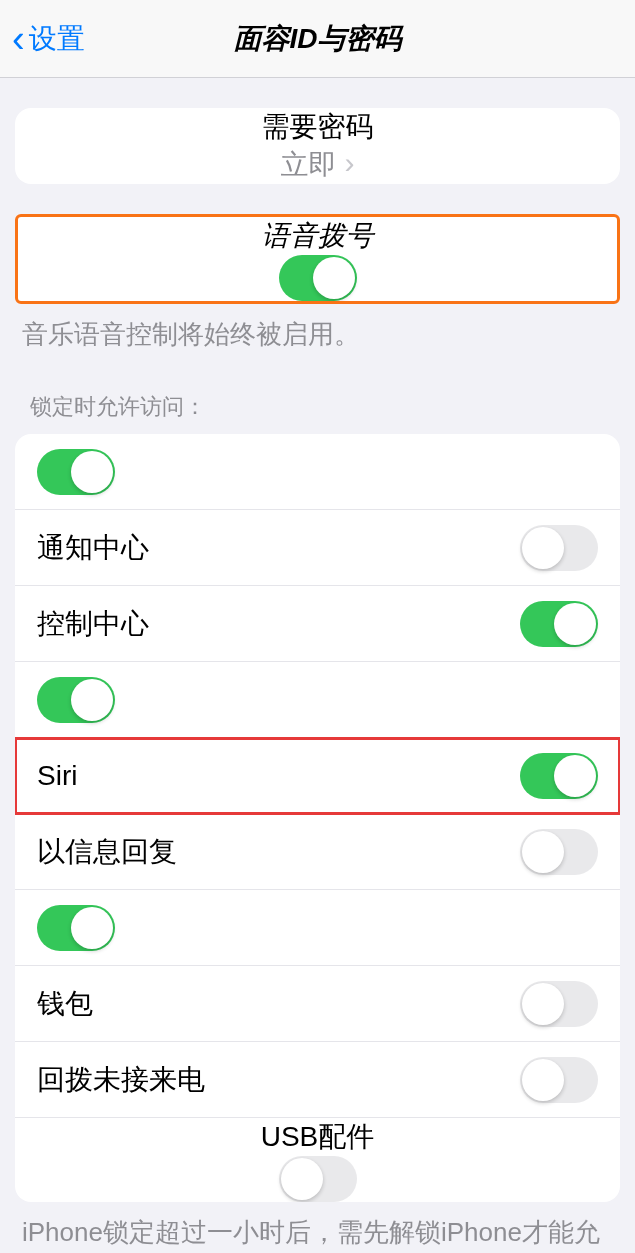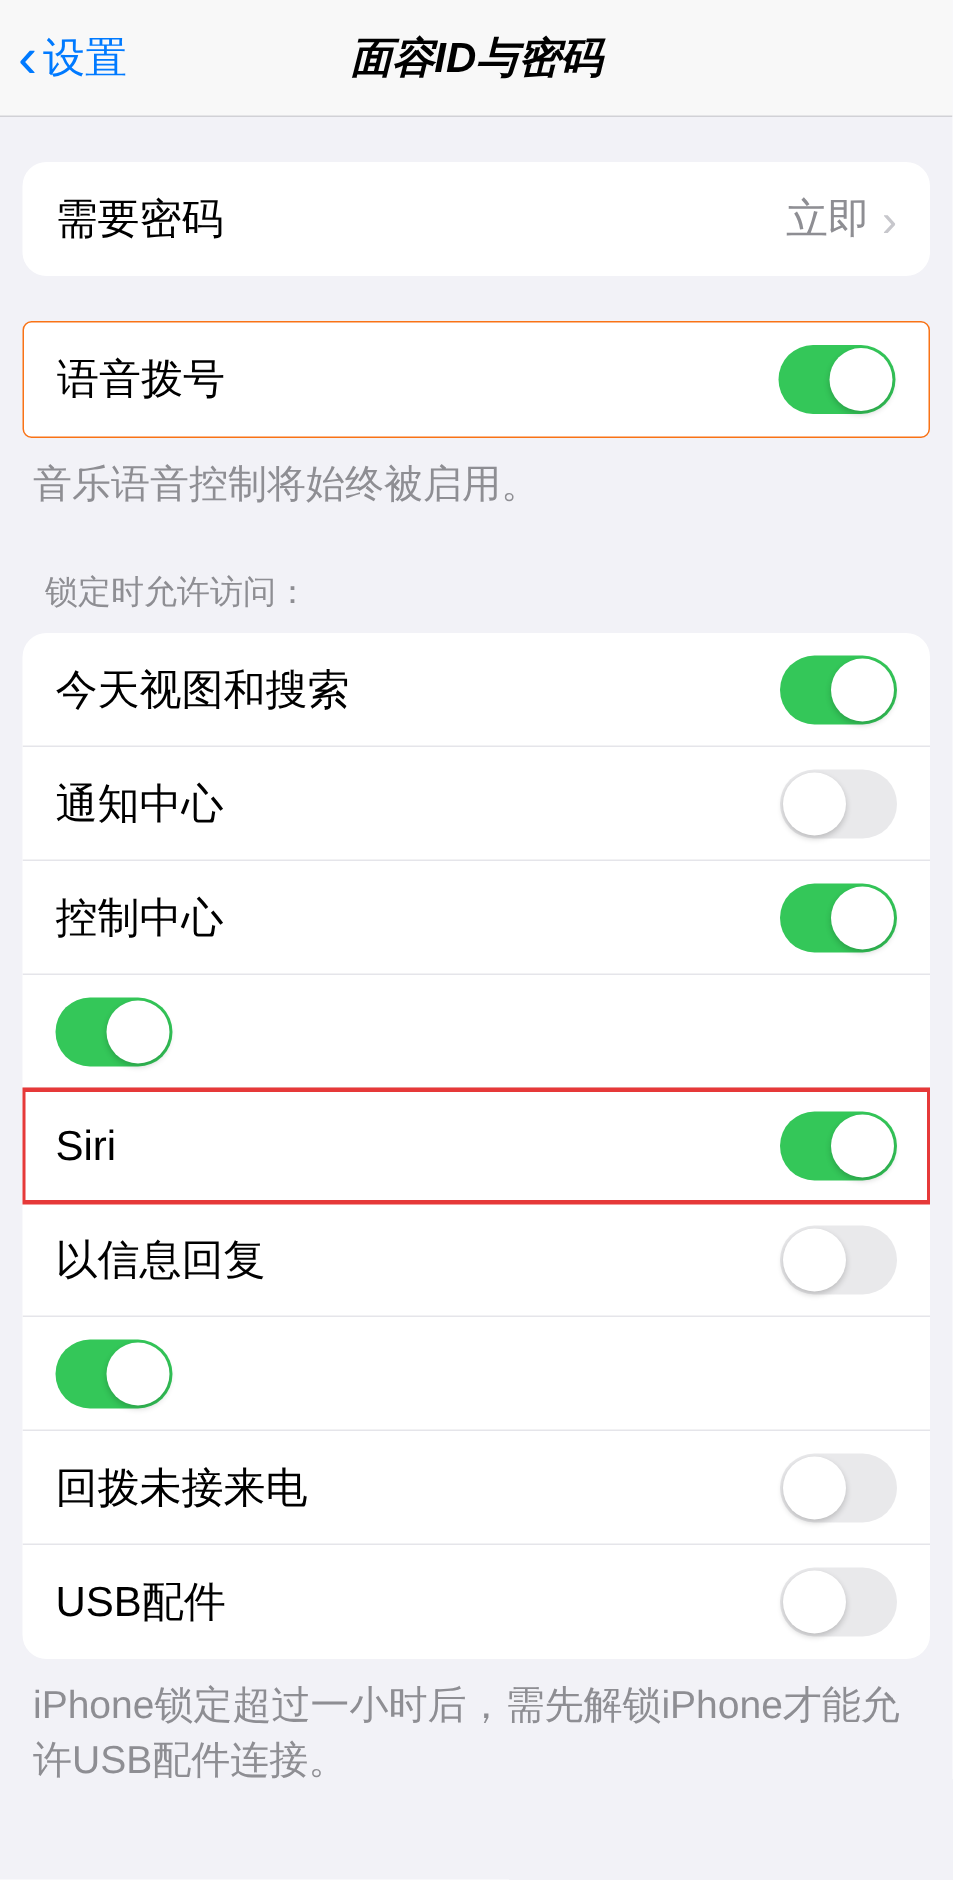--- a/index.html
+++ b/index.html
@@ -48,50 +48,52 @@
     .content {
       padding: 0;
     }
     .group {
       margin: 30px 15px 0 15px;
       background: #fff;
       border-radius: 16px;
       overflow: hidden;
     }
     .group.highlighted {
-      border: 1px solid #f97316;
+      border: 3px solid #f97316;
       border-radius: 6px;
+      font-style: italic;
     }
     .row {
       display: flex;
       align-items: center;
       justify-content: space-between;
       padding: 0 22px;
       min-height: 76px;
       border-bottom: 1px solid #e5e5ea;
     }
     .row:last-child {
       border-bottom: none;
+      flex-direction: column;
     }
     .row.highlighted-row {
       outline: 3px solid #e63939;
       outline-offset: -2px;
     }
     .row-label {
       font-size: 28px;
       color: #000;
     }
     .row-value {
       font-size: 28px;
       color: #8e8e93;
       margin-right: 8px;
     }
     .row-right {
       display: flex;
-      align-items: flex-end;
+      align-items: flex-start;
     }
     .chevron-right {
       color: #c7c7cc;
       font-size: 30px;
       font-weight: 400;
     }
     .toggle {
       width: 78px;
       height: 46px;
       border-radius: 23px;
@@ -166,21 +168,20 @@
         <div class="toggle-knob"></div>
       </div>
     </div>
   </div>
   <div class="footer-text">音乐语音控制将始终被启用。</div>
 
   <div class="section-header">锁定时允许访问：</div>
 
   <div class="group-lock" id="lock-group">
       <div class="row">
-        <span class="row-label">今天视图和搜索</span>
         <div class="toggle on">
           <div class="toggle-knob"></div>
         </div>
       </div>
       <div class="row">
         <span class="row-label">通知中心</span>
         <div class="toggle off">
           <div class="toggle-knob"></div>
         </div>
       </div>
@@ -206,20 +207,26 @@
         <div class="toggle off">
           <div class="toggle-knob"></div>
         </div>
       </div>
       <div class="row">
         <div class="toggle on">
           <div class="toggle-knob"></div>
         </div>
       </div>
       <div class="row">
+        <span class="row-label">钱包</span>
+        <div class="toggle off">
+          <div class="toggle-knob"></div>
+        </div>
+      </div>
+      <div class="row">
         <span class="row-label">回拨未接来电</span>
         <div class="toggle off">
           <div class="toggle-knob"></div>
         </div>
       </div>
       <div class="row">
         <span class="row-label">USB配件</span>
         <div class="toggle off">
           <div class="toggle-knob"></div>
         </div>

